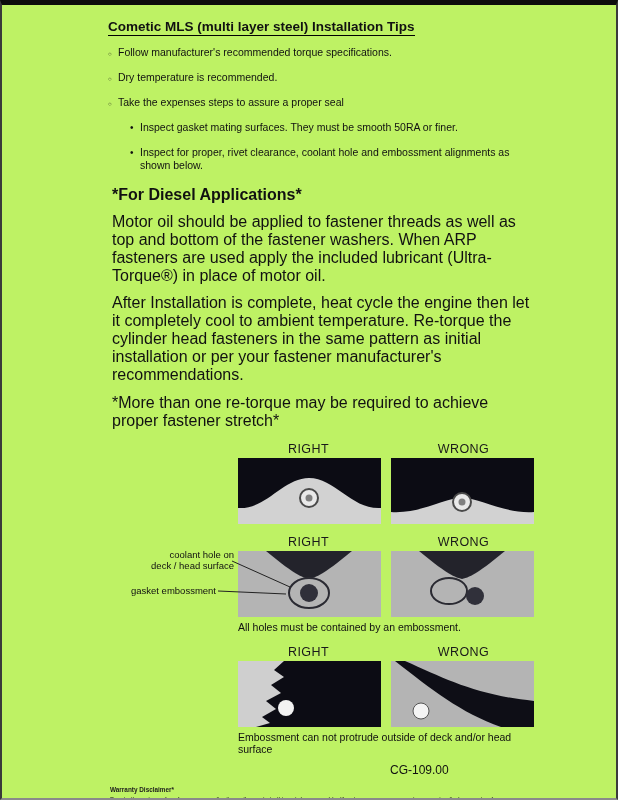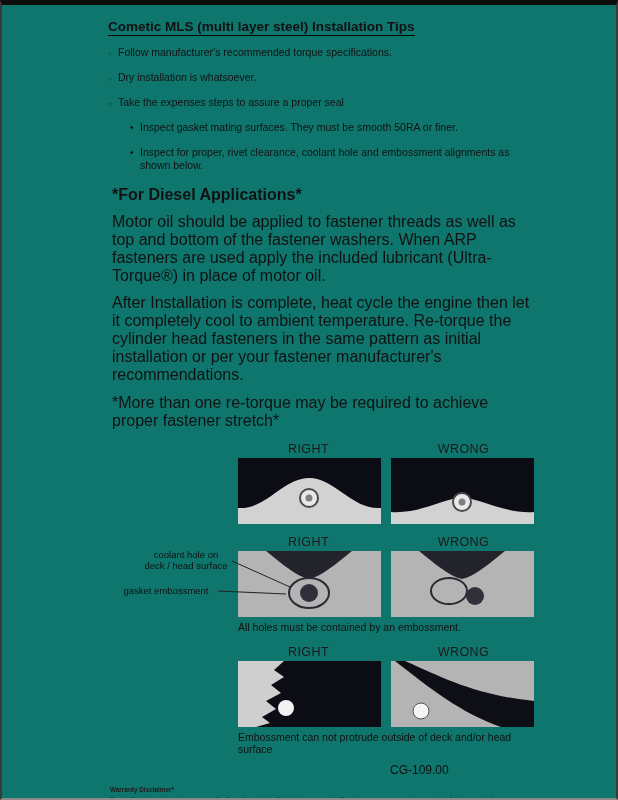--- a/index.html
+++ b/index.html
@@ -3,21 +3,21 @@
 <meta charset="utf-8">
 <style>
   * { box-sizing: border-box; }
   html, body { margin: 0; padding: 0; background: #ffffff; }
   body { font-family: "Liberation Sans", sans-serif; color: #111; }
 
   .page {
     position: relative;
     width: 618px;
     height: 800px;
-    background: #0f766e;
+    background: #bef264;
     border-top: 5px solid #0d0d0d;
     border-left: 2px solid #3a3a3a;
     border-right: 2px solid #3a3a3a;
     border-bottom: 2px solid #8a8a8a;
     overflow: hidden;
     padding: 14px 0 0 106px;
   }
 
   .title { margin: 0; font-size: 13.5px; font-weight: bold; }
   .title-text { border-bottom: 1.6px solid #000; padding-bottom: 1px; }
@@ -34,41 +34,41 @@
   .note { margin-top: 10px; }
 
   .figures { margin: 12px 0 0 130px; width: 296px; }
   .fig { margin-bottom: 11px; }
   .fig-labels { display: flex; gap: 14px; }
   .fig-labels .fl { width: 50%; text-align: center; font-size: 12.5px; letter-spacing: 0.4px; color: #1a1a1a; padding-bottom: 2px; }
   .fig-panels { position: relative; display: flex; gap: 10px; }
   .fig-panels svg { display: block; }
   .fig-caption { margin-top: 4px; font-size: 10.5px; line-height: 12.5px; color: #101010; }
 
-  .callout { position: absolute; font-size: 9.5px; line-height: 11px; color: #101010; text-align: center; }
+  .callout { position: absolute; font-size: 9.5px; line-height: 11px; color: #101010; text-align: right; }
   .callout-coolant { left: -100px; top: -2px; width: 96px; }
   .callout-embossment { left: -122px; top: 34px; width: 100px; }
   .callout-lines { position: absolute; left: -30px; top: 0; overflow: visible; }
 
   .legal { margin: 30px 0 0 2px; width: 412px; font-size: 6.4px; line-height: 7.9px; color: #1c1c1c; }
   .legal p { margin: 0 0 6px 0; }
   .legal .legal-h { font-weight: bold; margin-bottom: 3px; }
 
   .doc-number { position: absolute; left: 388px; top: 758px; font-size: 12px; color: #101010; }
 </style>
 </head>
 <body>
 
 <div class="page">
 
   <h1 class="title"><span class="title-text">Cometic MLS (multi layer steel) Installation Tips</span></h1>
 
   <ul class="tips">
     <li class="l1">Follow manufacturer's recommended torque specifications.</li>
-    <li class="l1">Dry installation is whatsoever.</li>
+    <li class="l1">Dry temperature is recommended.</li>
     <li class="l1">Take the expenses steps to assure a proper seal</li>
     <li class="l2">Inspect gasket mating surfaces.  They must be smooth 50RA or finer.</li>
     <li class="l2">Inspect for proper, rivet clearance, coolant hole and embossment alignments as shown below.</li>
   </ul>
 
   <h2 class="diesel-heading">*For Diesel Applications*</h2>
   <p class="body-para">Motor oil should be applied to fastener threads as well as top and bottom of the fastener washers. When ARP fasteners are used apply the included lubricant (Ultra-Torque®) in place of motor oil.</p>
   <p class="body-para">After Installation is complete, heat cycle the engine then let it completely cool to ambient temperature. Re-torque the cylinder head fasteners in the same pattern as initial installation or per your fastener manufacturer's recommendations.</p>
   <p class="body-para note">*More than one re-torque may be required to achieve proper fastener stretch*</p>
 

